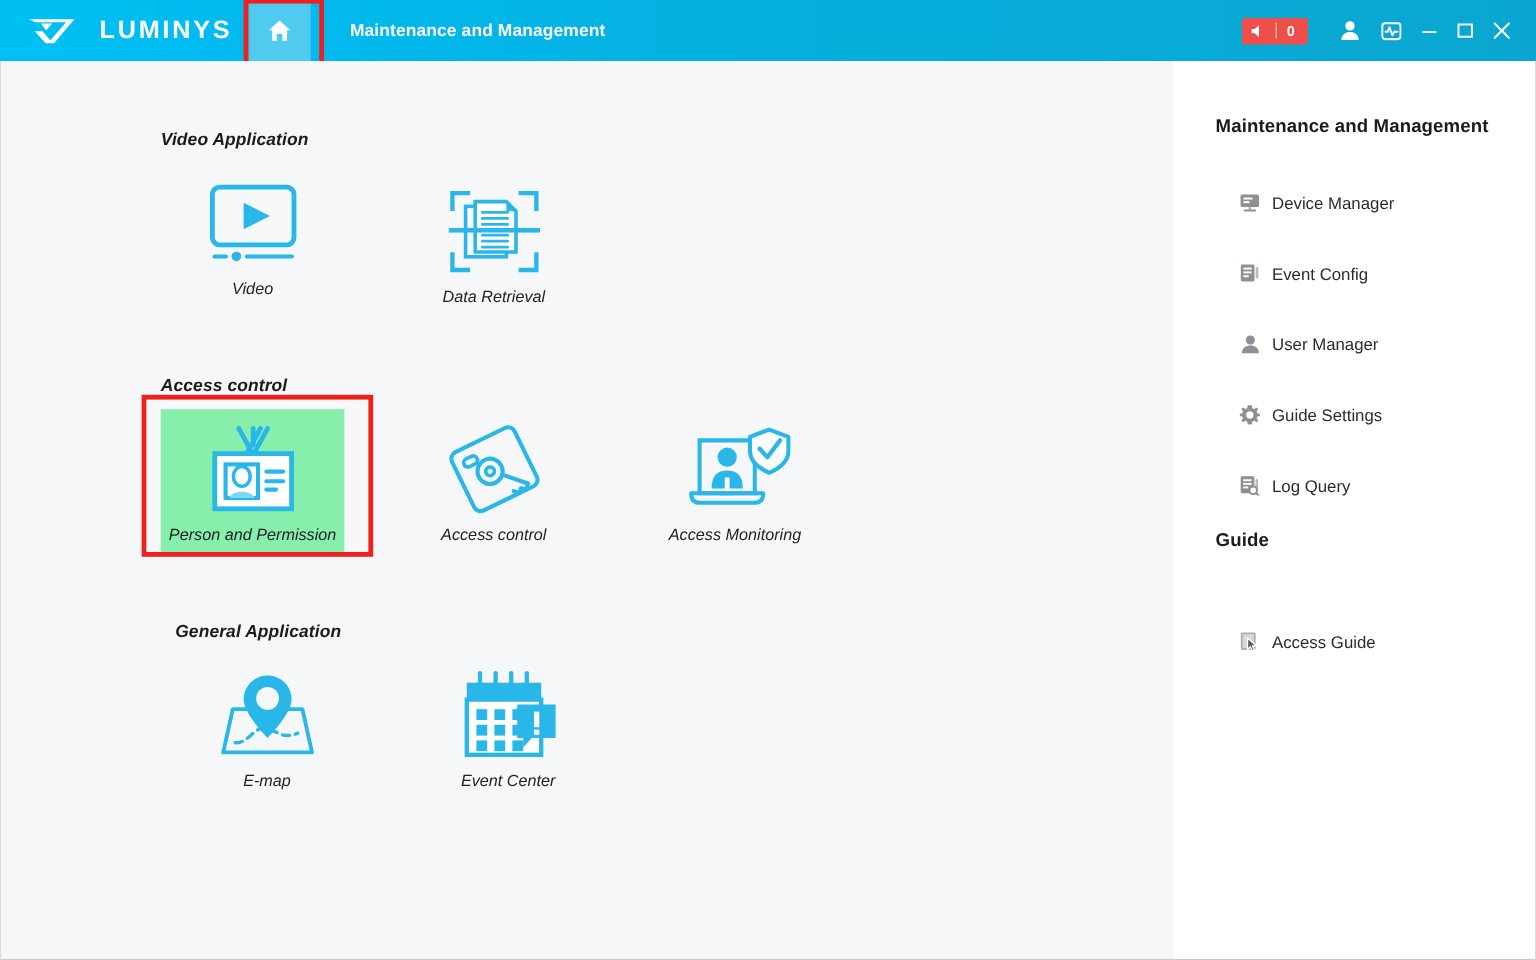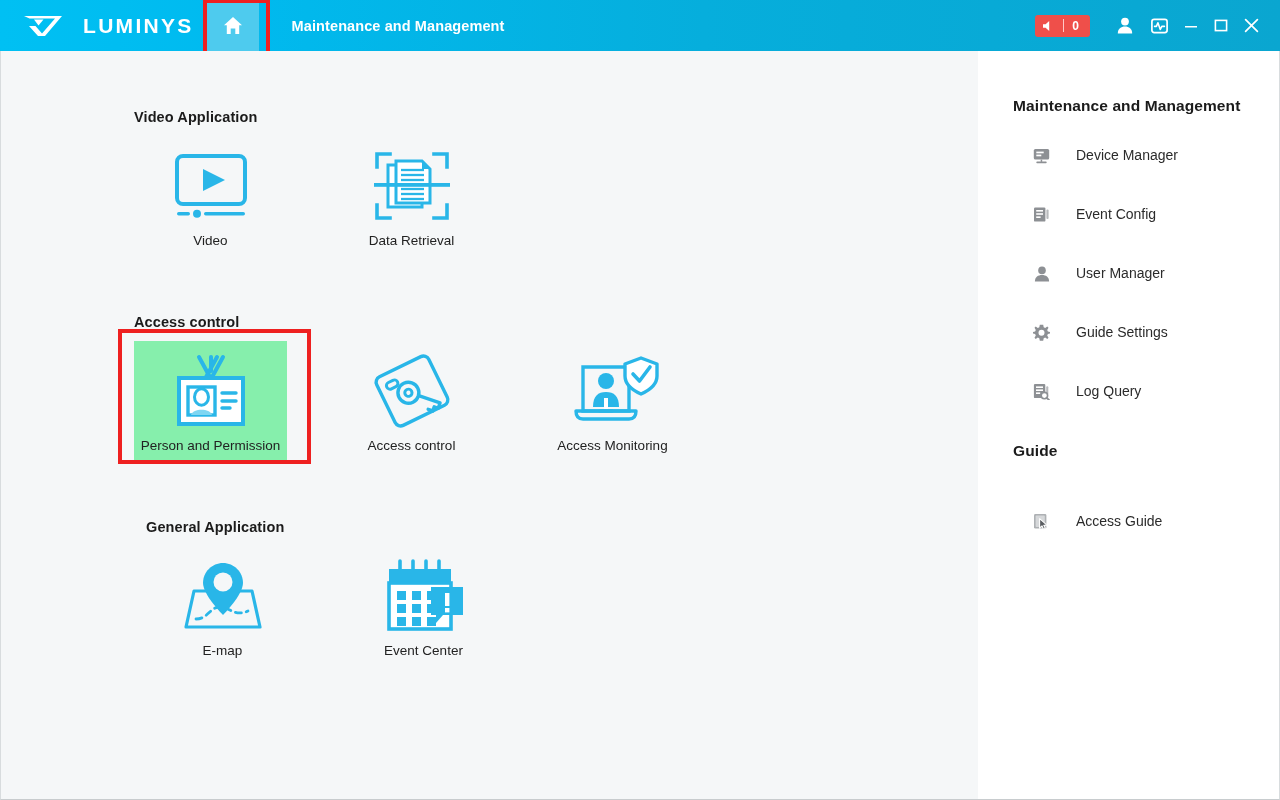--- a/index.html
+++ b/index.html
@@ -125,20 +125,21 @@
     border-bottom: 1px solid #c8ccce;
   }
 
   .main-pane {
     position: absolute;
     top: 0; left: 0;
     width: 977px;
     height: 748px;
     background: #f5f7f8;
     overflow: hidden;
+    font-style: italic;
   }
 
   .section { position: absolute; }
   .section-title {
     font-size: 14.5px;
     font-weight: bold;
     color: #1b1b1b;
     letter-spacing: 0.1px;
   }
 
@@ -194,25 +195,25 @@
   }
   .sb-heading {
     font-size: 15.5px;
     font-weight: bold;
     color: #1b1b1b;
     letter-spacing: 0.1px;
   }
   .sb-list { margin-top: 32px; }
   .sb-item {
     display: flex;
-    align-items: flex-start;
+    align-items: flex-end;
     height: 30px;
     margin-bottom: 29px;
     padding-left: 20px;
-    gap: 26px;
+    gap: 10px;
     cursor: pointer;
   }
   .sb-item .sb-ico {
     width: 17px; height: 17px;
     display: flex; align-items: center; justify-content: center;
     flex: 0 0 17px;
   }
   .sb-item .sb-label {
     font-size: 14px;
     color: #2b2b2b;
@@ -318,21 +319,21 @@
               <rect x="12" y="8" width="68" height="48" rx="6" fill="none" stroke="#29b6e8" stroke-width="4"></rect>
               <path d="M38 21 L60 32 L38 43 Z" fill="#29b6e8"></path>
               <rect x="12" y="64" width="13" height="3.4" rx="1.7" fill="#29b6e8"></rect>
               <circle cx="32" cy="65.7" r="4" fill="#29b6e8"></circle>
               <rect x="39" y="64" width="41" height="3.4" rx="1.7" fill="#29b6e8"></rect>
             </svg>
           </div>
           <div class="tile-label">Video</div>
         </div>
 
-        <div class="tile" style="width:153px; margin-left:48px;">
+        <div class="tile" style="width:153px; margin-left:48px;justify-content:flex-end;">
           <div class="tile-icon">
             <svg width="80" height="76" viewBox="0 0 80 76">
               <g fill="none" stroke="#29b6e8" stroke-width="3.6" stroke-linecap="square">
                 <path d="M5 19 V6 H18"></path>
                 <path d="M62 6 H75 V19"></path>
                 <path d="M75 57 V70 H62"></path>
                 <path d="M18 70 H5 V57"></path>
               </g>
               <rect x="16" y="17" width="34" height="42" fill="#ffffff" stroke="#29b6e8" stroke-width="3"></rect>
               <path d="M24 13 H50 L58 21 V55 H24 Z" fill="#ffffff" stroke="#29b6e8" stroke-width="3"></path>

